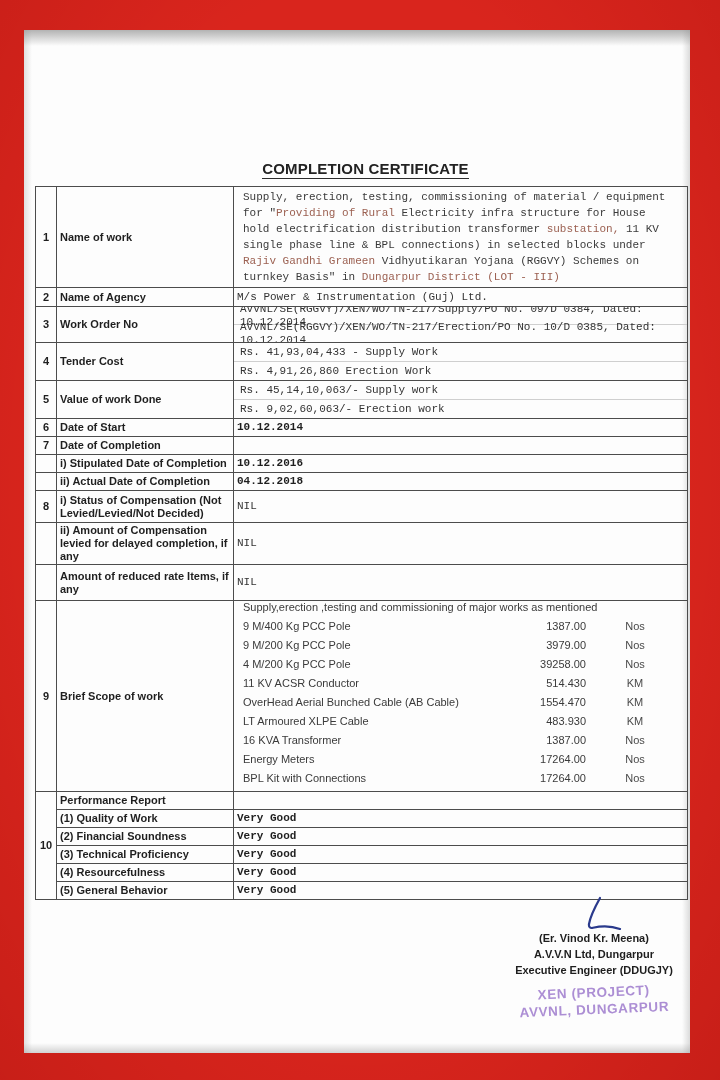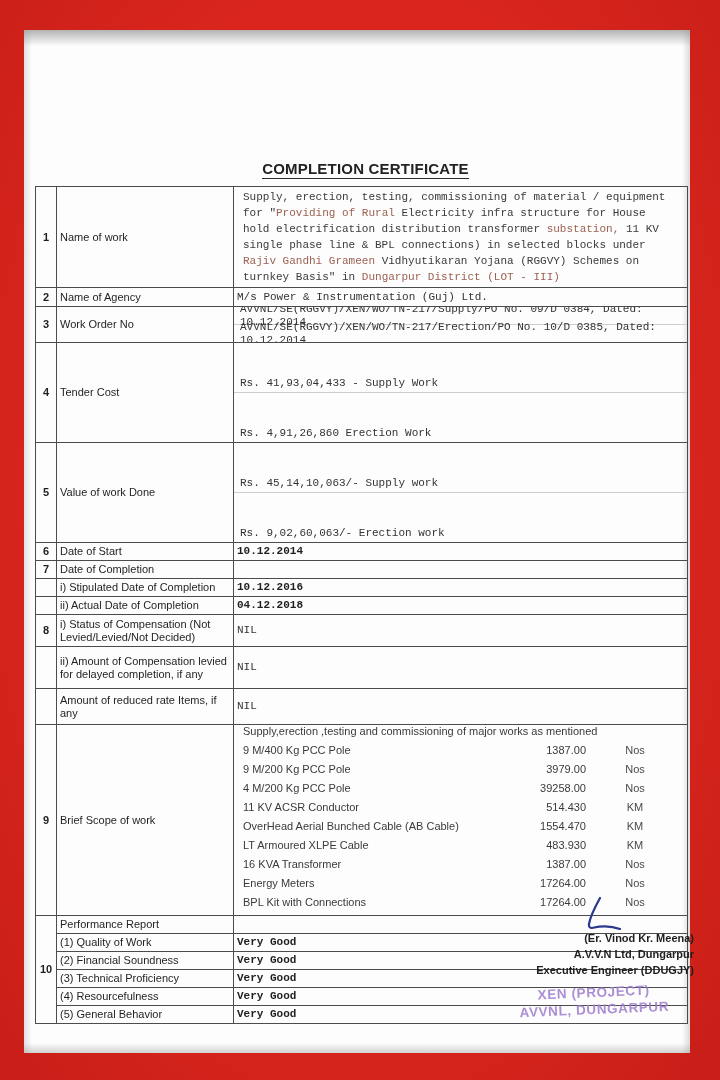--- a/index.html
+++ b/index.html
@@ -33,38 +33,38 @@
     position:absolute;top:156px;left:11px;width:653px;
     border-collapse:collapse;table-layout:fixed;
     font-size:11px;color:#333;
   }
   table.cert td{
     border:1px solid #4c4c4c;
     padding:0 3px;vertical-align:middle;line-height:13px;
     overflow:hidden;
   }
   td.sn{text-align:center;font-weight:bold;color:#1f1f1f;}
-  td.lbl{font-weight:normal;color:#1f1f1f;padding-left:4px;line-height:14px;}
+  td.lbl{font-weight:bold;color:#1f1f1f;padding-left:4px;line-height:14px;}
   td.val{padding-left:6px;font-family:Liberation Mono, monospace;}
   td.val.b{font-weight:bold;color:#1f1f1f;}
   td.val.nopad{padding:0;}
   .v1{margin:0;line-height:16px;padding:2px 8px 2px 6px;color:#3a3a3a;}
   .v1 span.faded{color:#9c6152;}
   .ln{display:flex;align-items:center;padding-left:6px;}
   .ln.h17{height:17px;}
-  .ln.h18{height:18px;margin-top:31px;}
+  .ln.h18{height:18px;}
   .ln.sep{border-bottom:1px solid #cfcfcf;}
   td.scope{vertical-align:top;padding:0;}
   .scope-line{display:flex;height:19px;align-items:flex-start;padding-left:6px;}
   .sd{flex:1;color:#3a3a3a;white-space:nowrap;}
   .sq{width:120px;text-align:right;color:#3a3a3a;}
   .su{width:98px;text-align:center;color:#4a4a4a;}
 
   .sig{position:absolute;left:470px;top:866px;width:200px;text-align:center;color:#1e1e1e;}
-  .sig .txt{position:relative;z-index:1;font-size:11px;font-weight:bold;line-height:16px;text-align:right;}
+  .sig .txt{position:relative;z-index:1;font-size:11px;font-weight:bold;line-height:16px;}
   .squiggle{display:block;margin:0 auto;height:34px;}
   .stamp{
     position:absolute;left:50%;top:88px;z-index:0;
     transform:translateX(-50%) rotate(-2.5deg);
     width:260px;text-align:center;
     color:rgba(158,122,204,.85);
     font-weight:bold;font-size:13.5px;letter-spacing:.6px;line-height:17px;
     white-space:nowrap;
   }
 </style>

